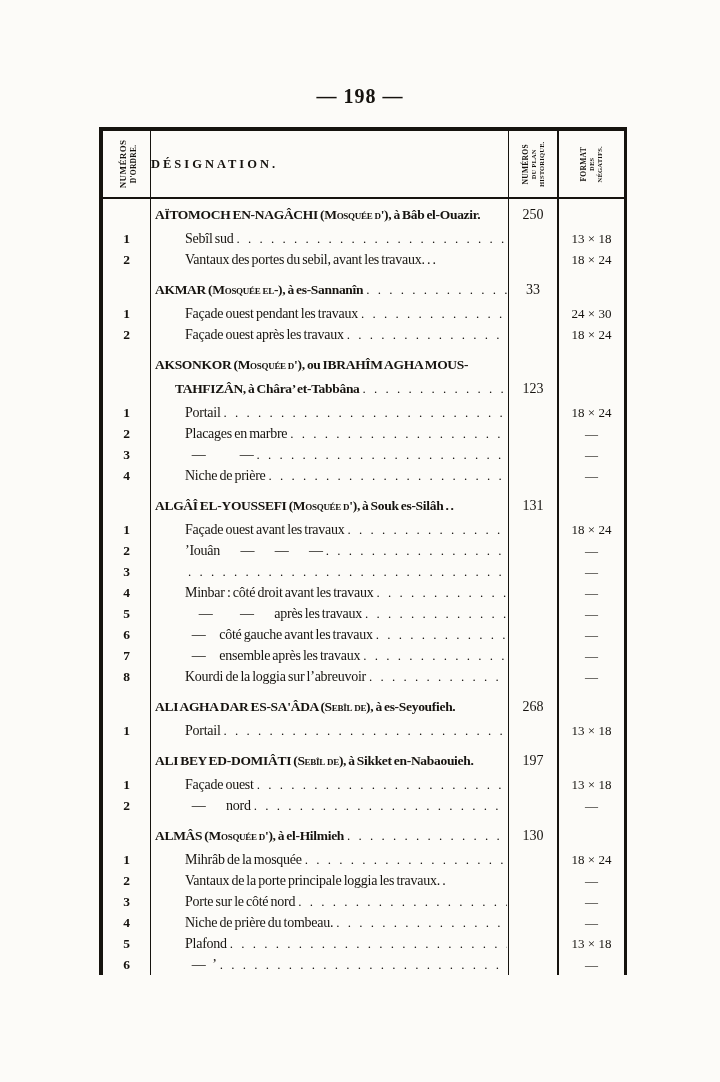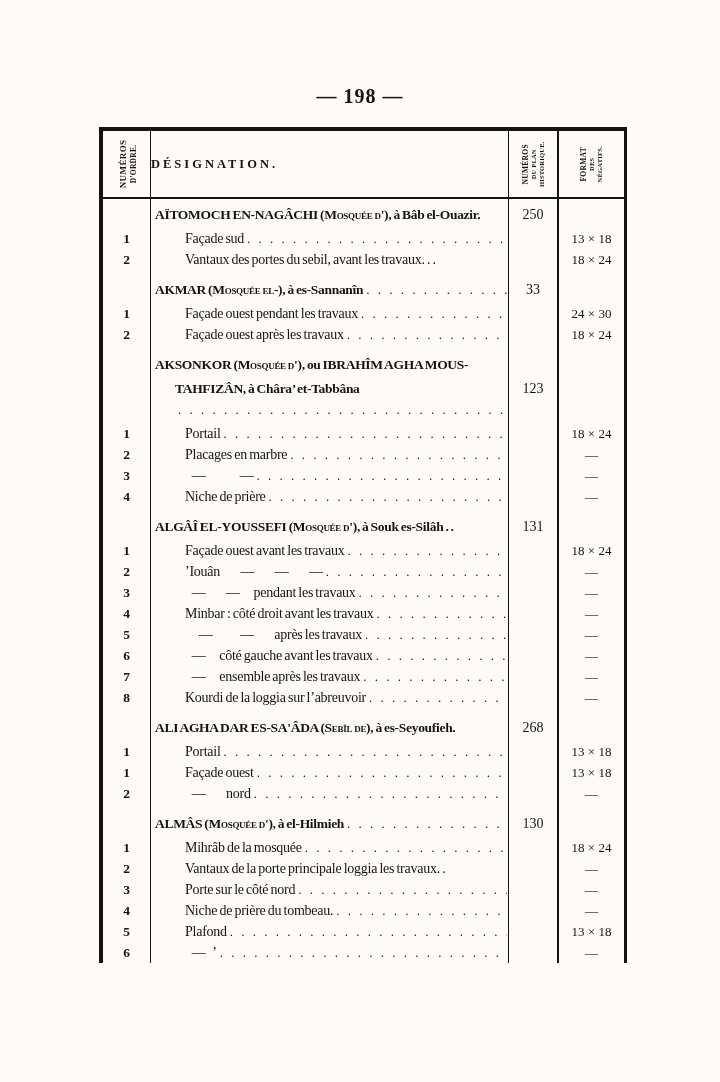--- a/index.html
+++ b/index.html
@@ -37,21 +37,21 @@
         font-weight:bold; font-size:13.5px; }
   .c2 { width:358px; border-right:1.5px solid #16130f; display:flex; align-items:baseline;
         padding-right:1px; }
   .c3 { width:50px;  border-right:2.5px solid #16130f; text-align:center; font-size:14px; }
   .c4 { flex:1; text-align:center; font-size:13px; }
 
   .row.h  .c2 { padding-left:4px; }
   .row.h2 .c2 { padding-left:24px; }
   .row.i  .c2 { padding-left:34px; }
   .row.h > div  { padding-top:3px; padding-bottom:3px; }
-  .row.h2 > div { padding-bottom:3px;flex-direction:column; }
+  .row.h2 > div { padding-bottom:3px; }
   .row.bs > div { padding-top:9px; }
   .tbody > .row:first-child > div { padding-top:5px; }
 
   .txt { white-space:pre; font-size:14px; letter-spacing:-0.25px; word-spacing:-1px; }
   .row.h .txt, .row.h2 .txt { font-weight:bold; font-size:13.5px; letter-spacing:-0.3px; }
   .sc { font-variant:small-caps; }
   .fill { flex:1; overflow:hidden; white-space:nowrap; padding-left:3px;
           font-size:13px; letter-spacing:2.5px; }
   .fill::after { content:". . . . . . . . . . . . . . . . . . . . . . . . . . . . . . . . . . . . . . . . . . . . . . . . . . . . . . . . . . . . . . . . . . . ."; }
   .fill.off { visibility:hidden; }
@@ -97,21 +97,21 @@
           <div class="c2">
             <span class="txt"><span>AÏTOMOCH EN-NAGÂCHI (</span><span class="sc">Mosquée d'</span><span>), à Bâb el-Ouazir.</span></span>
             <span class="fill off"></span>
           </div>
           <div class="c3">250</div>
           <div class="c4"></div>
         </div>
         <div class="row i">
           <div class="c1">1</div>
           <div class="c2">
-            <span class="txt">Façade sud</span>
+            <span class="txt">Sebîl sud</span>
             <span class="fill"></span>
           </div>
           <div class="c3"></div>
           <div class="c4">13 × 18</div>
         </div>
         <div class="row i">
           <div class="c1">2</div>
           <div class="c2">
             <span class="txt">Vantaux des portes du sebil, avant les travaux. . .</span>
             <span class="fill off"></span>
@@ -223,21 +223,20 @@
           <div class="c2">
             <span class="txt">’Iouân  —  —  —</span>
             <span class="fill"></span>
           </div>
           <div class="c3"></div>
           <div class="c4">—</div>
         </div>
         <div class="row i">
           <div class="c1">3</div>
           <div class="c2">
-            <span class="txt"> —  — pendant les travaux</span>
             <span class="fill"></span>
           </div>
           <div class="c3"></div>
           <div class="c4">—</div>
         </div>
         <div class="row i">
           <div class="c1">4</div>
           <div class="c2">
             <span class="txt">Minbar : côté droit avant les travaux</span>
             <span class="fill"></span>
@@ -291,20 +290,29 @@
           <div class="c4"></div>
         </div>
         <div class="row i">
           <div class="c1">1</div>
           <div class="c2">
             <span class="txt">Portail</span>
             <span class="fill"></span>
           </div>
           <div class="c3"></div>
           <div class="c4">13 × 18</div>
+        </div>
+        <div class="row h bs">
+          <div class="c1"></div>
+          <div class="c2">
+            <span class="txt"><span>ALI BEY ED-DOMIÂTI (</span><span class="sc">Sebîl de</span><span>), à Sikket en-Nabaouieh.</span></span>
+            <span class="fill off"></span>
+          </div>
+          <div class="c3">197</div>
+          <div class="c4"></div>
         </div>
         <div class="row i">
           <div class="c1">1</div>
           <div class="c2">
             <span class="txt">Façade ouest</span>
             <span class="fill"></span>
           </div>
           <div class="c3"></div>
           <div class="c4">13 × 18</div>
         </div>

